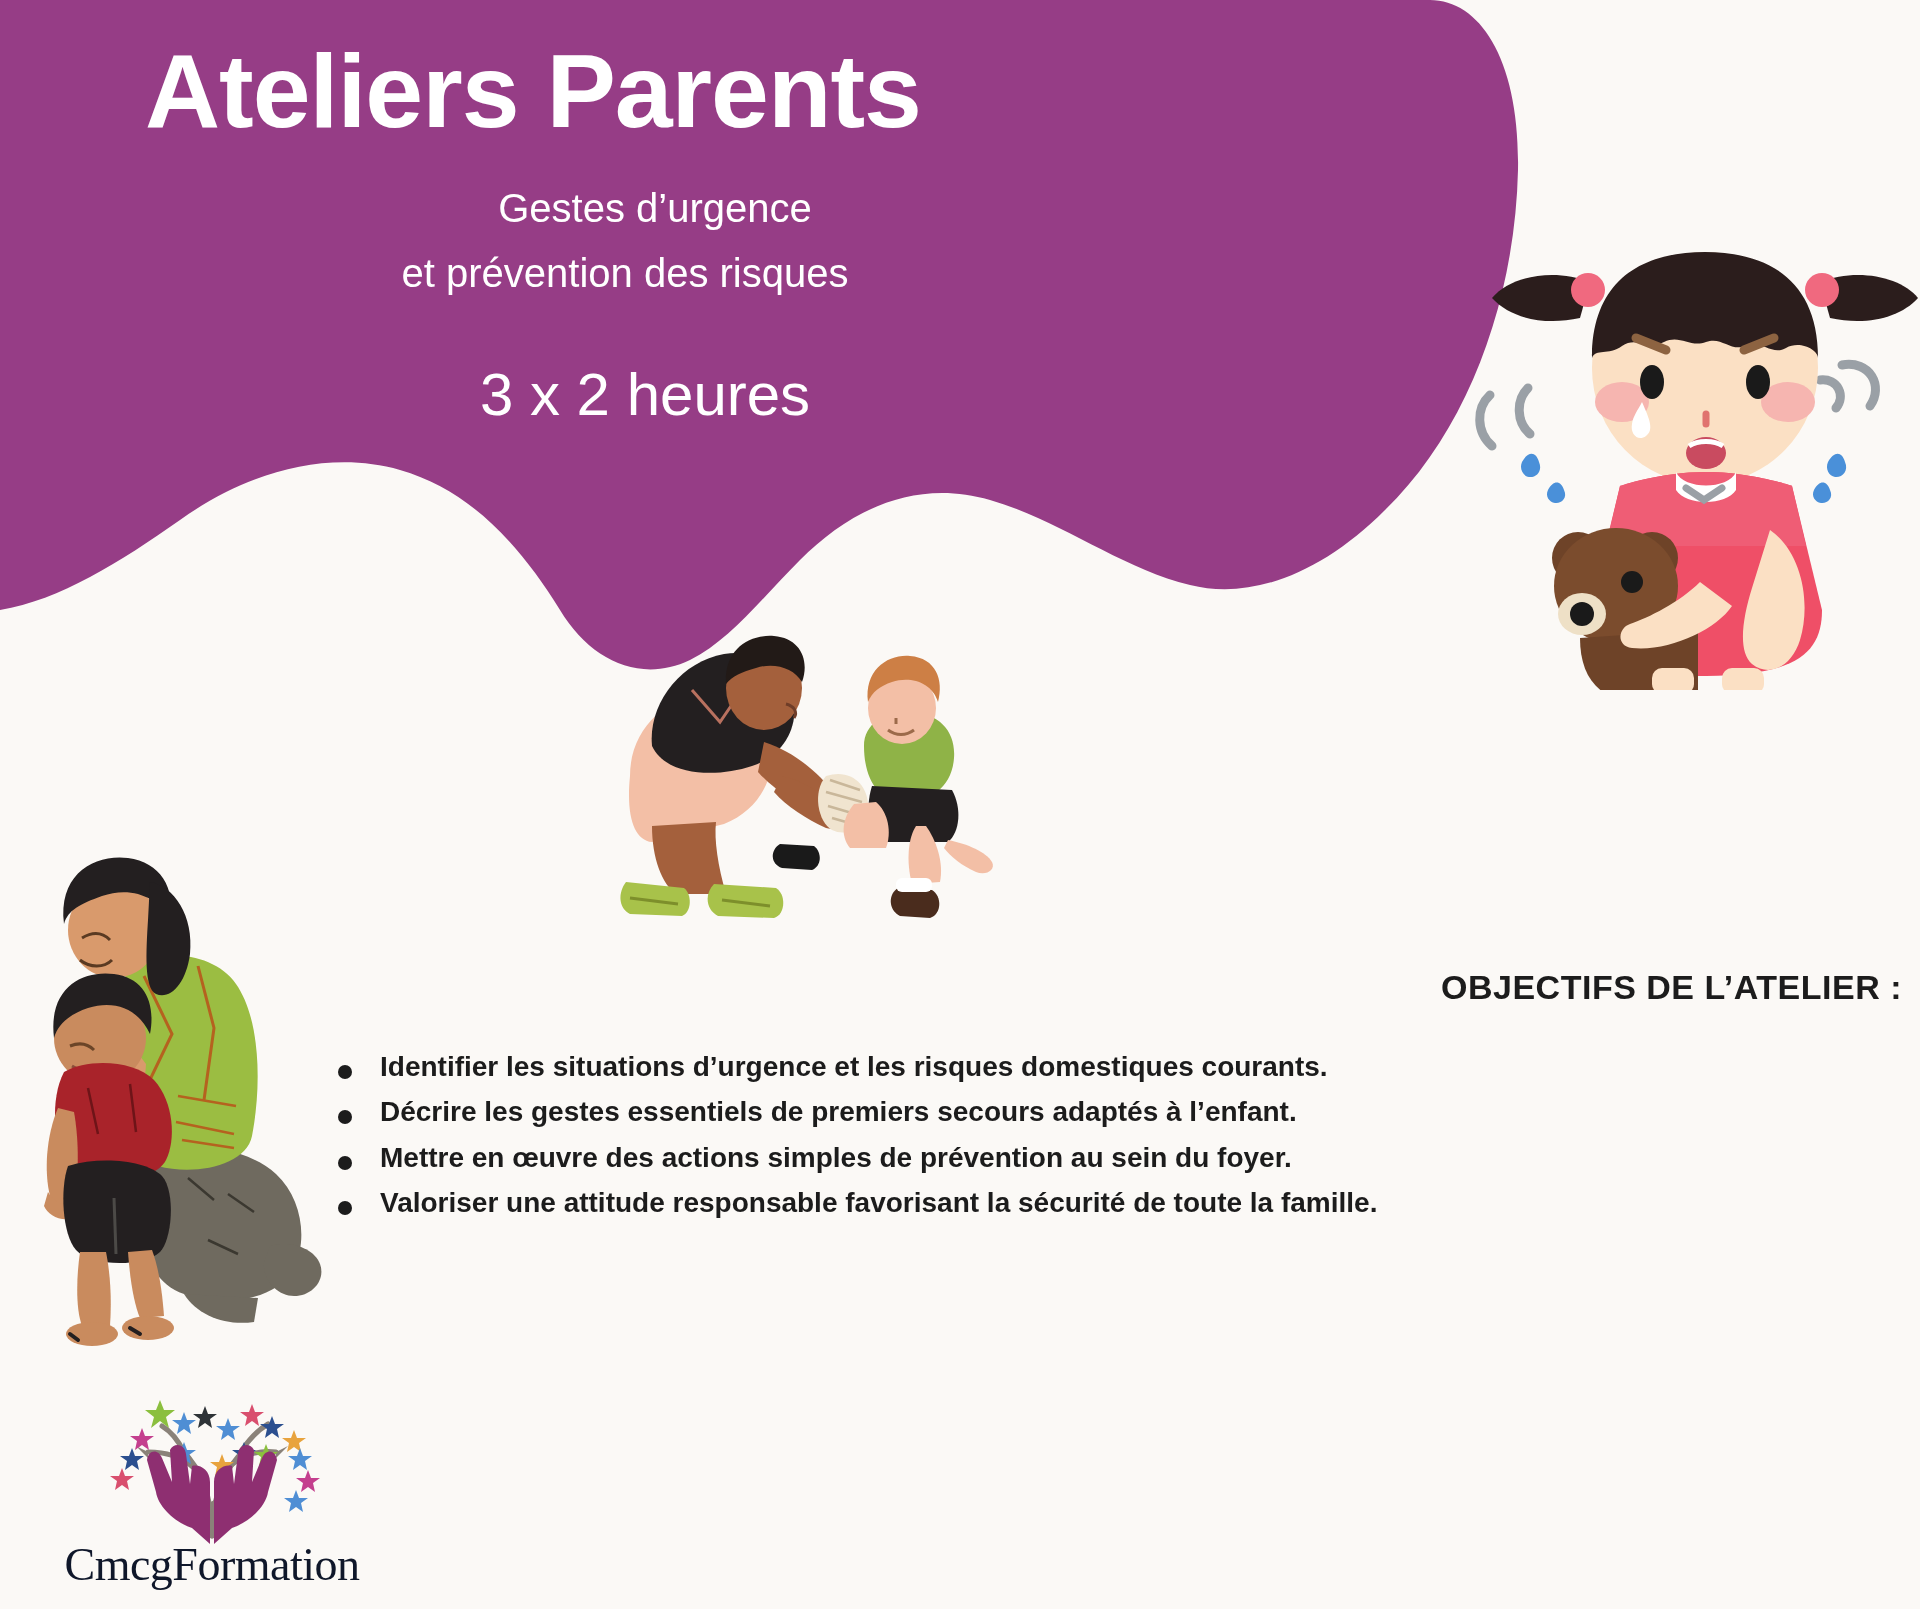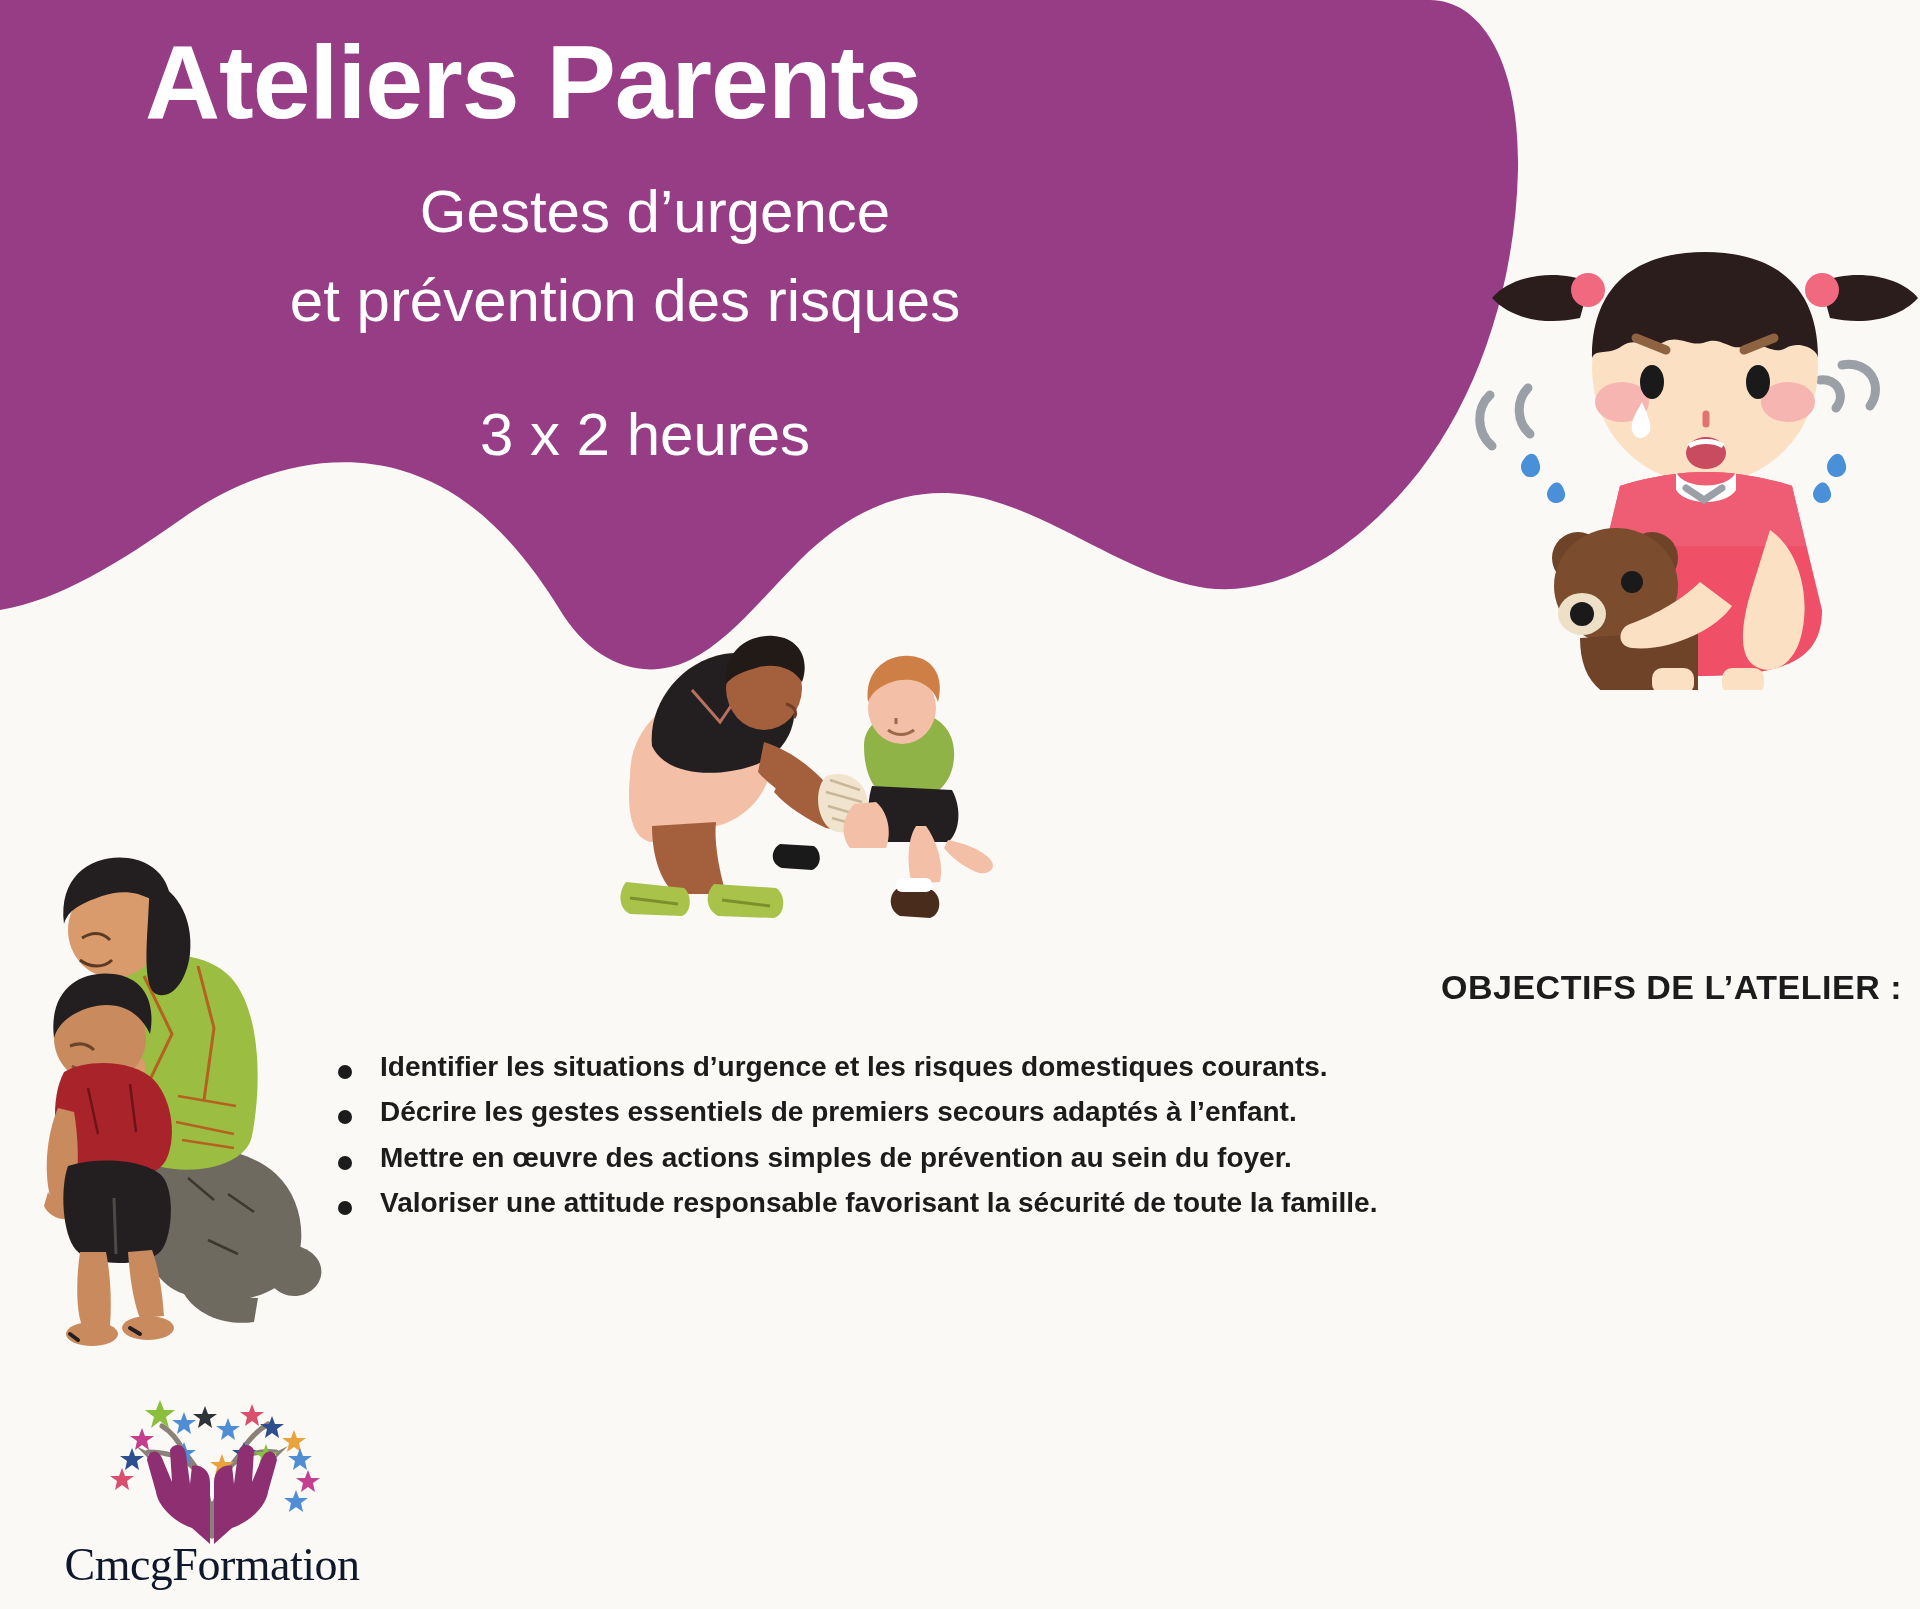--- a/index.html
+++ b/index.html
@@ -36,27 +36,27 @@
     z-index: 5;
     text-align: center;
     color: #ffffff;
     pointer-events: none;
   }
   .title {
     font-size: 104px;
     font-weight: 700;
     letter-spacing: -1px;
     line-height: 1.05;
-    margin: 28px 0 0 0;
+    margin: 37px 0 0 0;
     padding-left: 30px;
     text-align: left;
     margin-left: 115px;
   }
   .subtitle {
-    font-size: 60px;
+    font-size: 40px;
     font-weight: 400;
     line-height: 1.22;
     margin: 38px 0 0 0;
     padding-left: 60px;
   }
   .duration {
     font-size: 60px;
     font-weight: 400;
     margin: 62px 0 0 0;
     padding-left: 40px;

